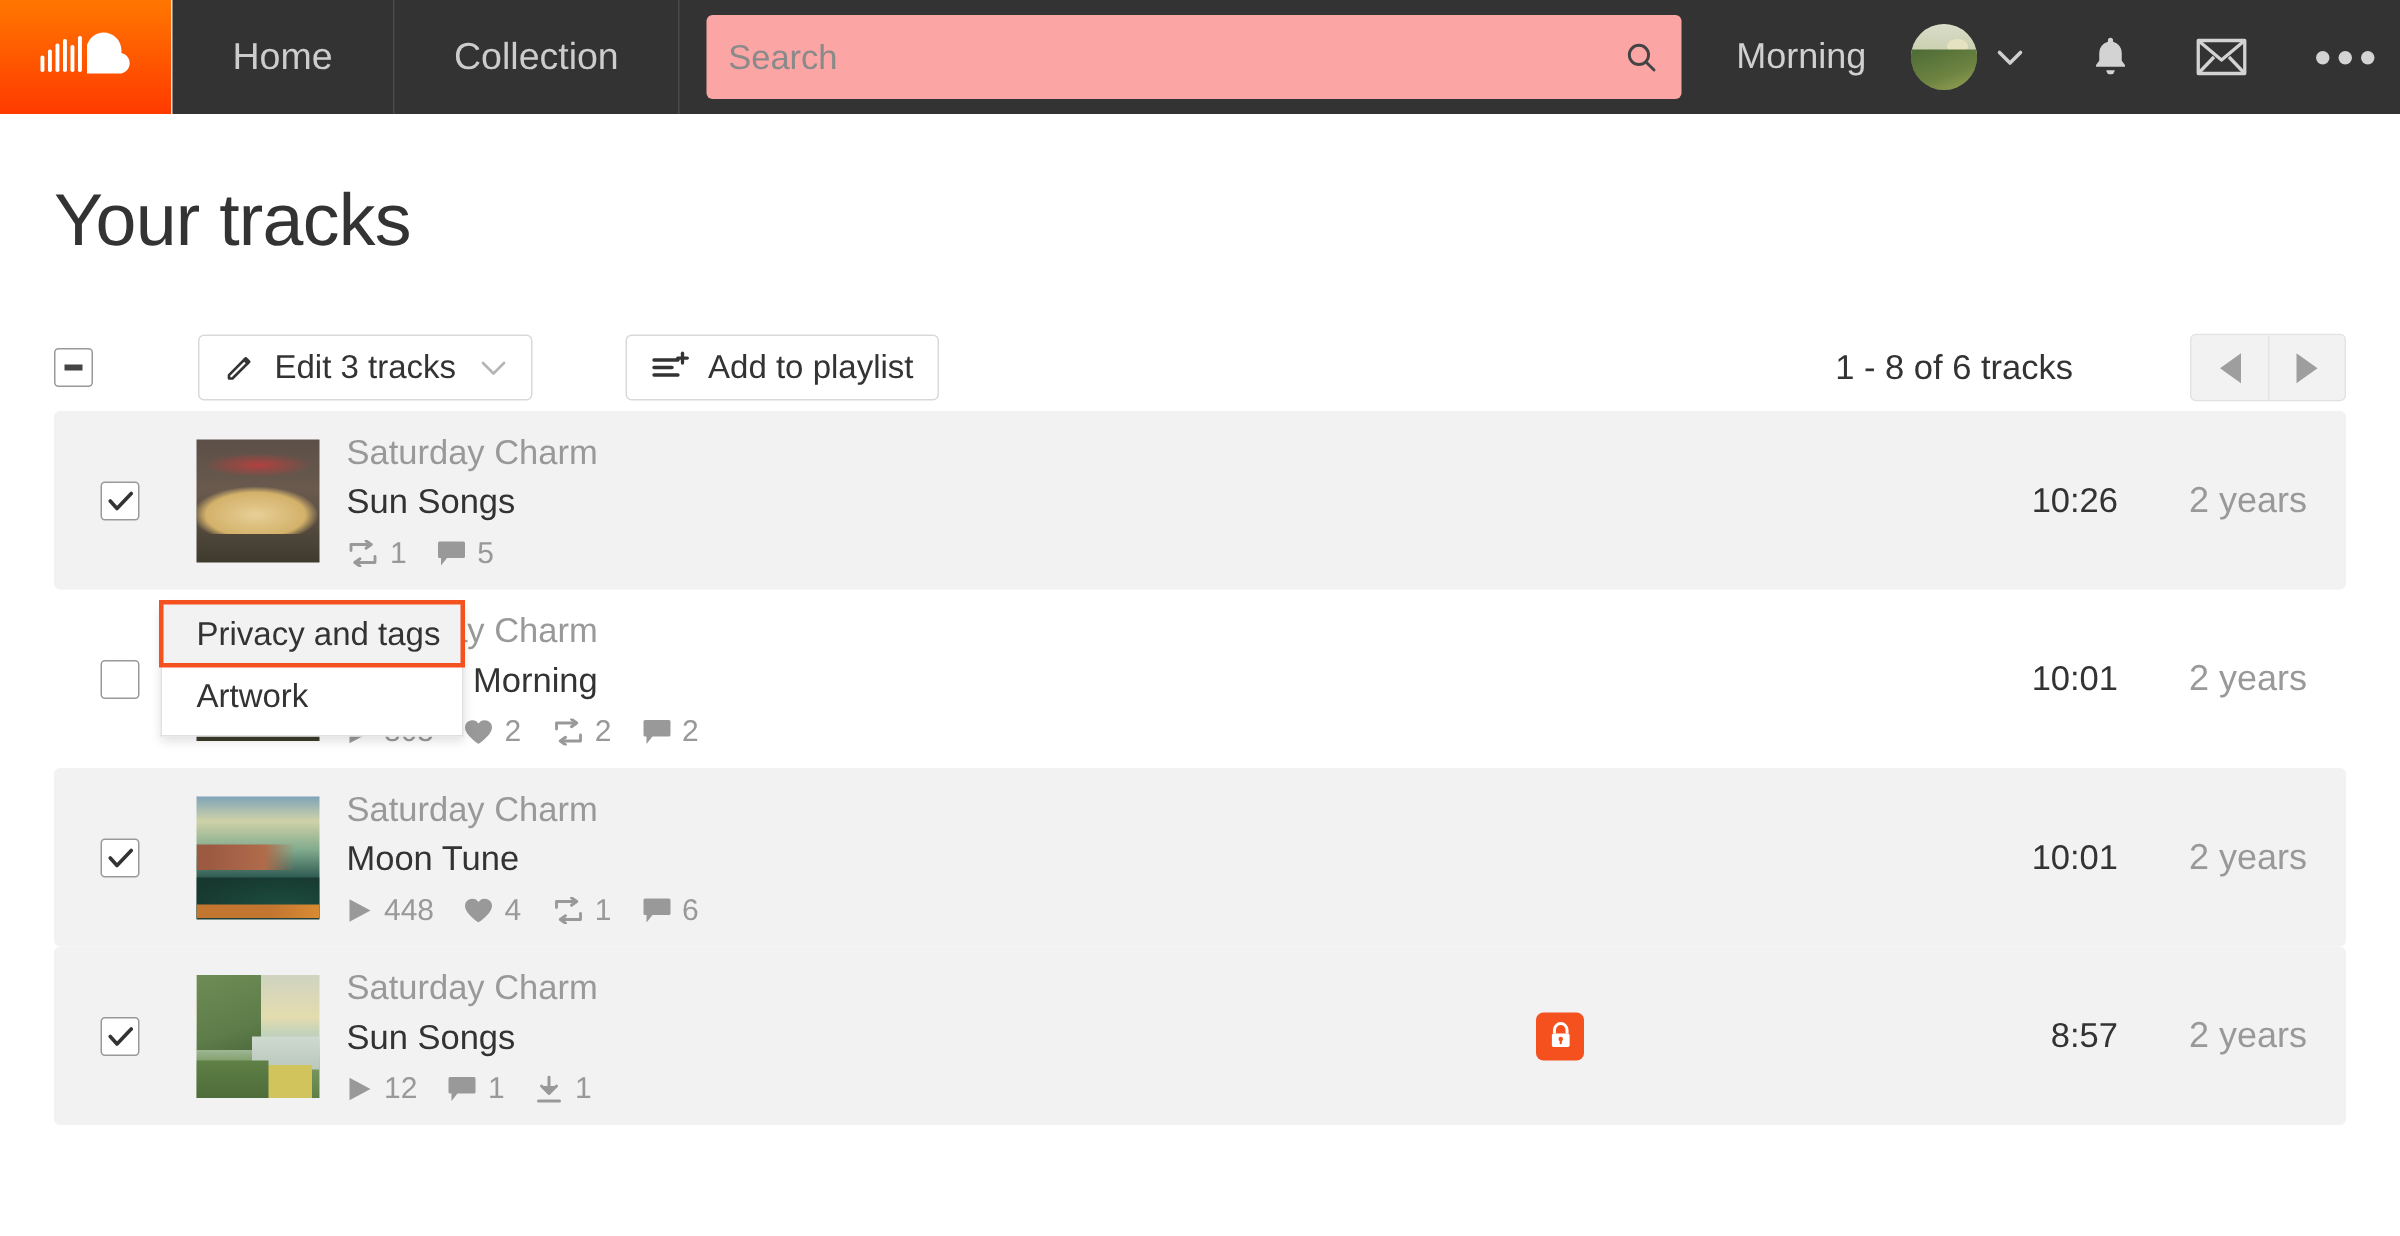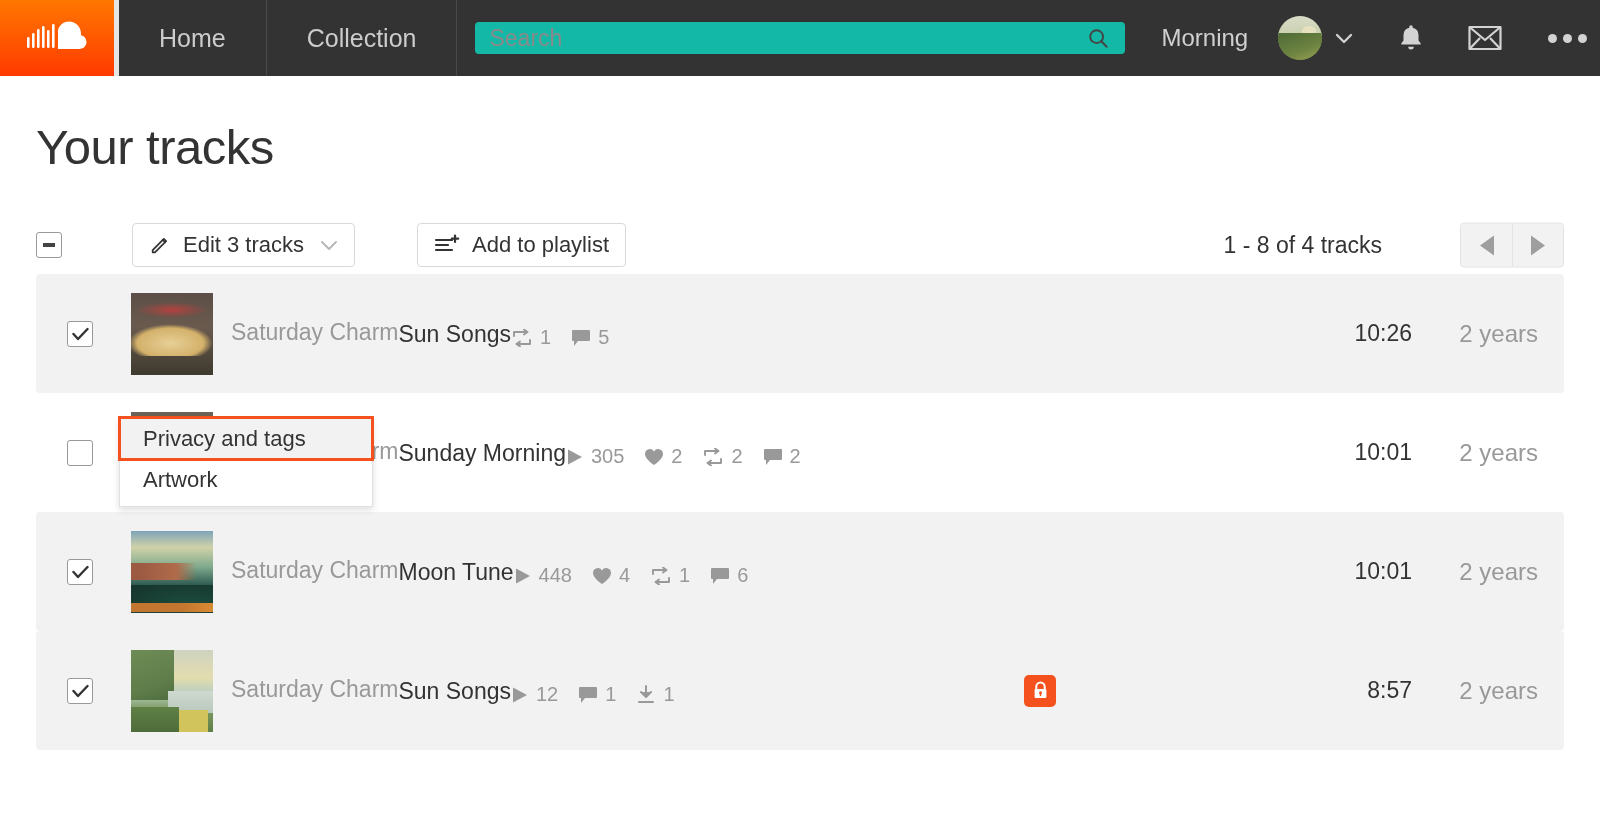--- a/index.html
+++ b/index.html
@@ -28,26 +28,26 @@
   .nav-item {
     height: 76px;
     display: flex; align-items: center; justify-content: center;
     color: #ccc;
     font-size: 25px;
     padding: 0 40px;
     border-right: 1px solid #4a4a4a;
     cursor: pointer;
     white-space: nowrap;
   }
-  .nav-item.first { border-left: 5px solid #e5e5e5; }
+  .nav-item.first { border-left: 1px solid #e5e5e5; }
   .search-wrap {
     margin-left: 18px;
     width: 650px;
-    height: 32px;
-    background: #14b8a6;
+    height: 56px;
+    background: #fca5a5;
     border-radius: 4px;
     display: flex; align-items: flex-start;
     position: relative;
     flex: none;
   }
   .search-input {
     border: none; outline: none; background: transparent;
     font-family: "Liberation Sans", sans-serif;
     font-size: 23px;
     color: #333;
@@ -162,30 +162,29 @@
     cursor: pointer;
   }
   .pager button + button { border-left: 1px solid #e2e2e2; }
   .tri { width:0; height:0; display:block; }
   .tri-l { border-top: 10px solid transparent; border-bottom: 10px solid transparent; border-right: 14px solid #9e9e9e; }
   .tri-r { border-top: 10px solid transparent; border-bottom: 10px solid transparent; border-left: 14px solid #9e9e9e; }
 
   
   .dropdown {
     position: absolute;
-    left: 119px;
+    left: 107px;
     top: 283px;
-    width: 254px;
+    width: 202px;
     background: #fff;
     border: 1px solid #e0e0e0;
     border-top: none;
     box-shadow: 0 3px 7px rgba(0,0,0,0.13);
     z-index: 50;
     padding-bottom: 6px;
-    margin-top: 16px;
   }
   .dd-item {
     height: 41px;
     display: flex; align-items: center;
     padding-left: 23px;
     font-size: 22px;
     color: #333;
     cursor: pointer;
     white-space: nowrap;
   }
@@ -211,21 +210,21 @@
   .art {
     width: 82px; height: 82px;
     margin-left: 38px;
     flex: none;
     position: relative;
     overflow: hidden;
     background: #999;
   }
   .art .l1, .art .l2, .art .l3, .art .l4 { position:absolute; left:0; right:0; }
 
-  .meta { margin-left: 18px; display: flex; flex-direction: row; justify-content: center; }
+  .meta { margin-left: 18px; display: flex; flex-direction: column; justify-content: center; }
   .artist { font-size: 23px; color: #999; line-height: 1.32; }
   .title { font-size: 23px; color: #333; line-height: 1.32; margin-top: 2px; }
   .stats { display: flex; align-items: center; gap: 6px; margin-top: 9px; }
   .stat { display: flex; align-items: center; gap: 7px; margin-right: 14px; }
   .stat .val { font-size: 20px; color: #999; }
 
   .lock-badge {
     position: absolute;
     left: 988px;
     width: 32px; height: 32px;
@@ -350,21 +349,21 @@
           <line x1="2" y1="16" x2="18" y2="16"></line>
         </g>
         <g stroke="#333" stroke-width="2.2" stroke-linecap="round">
           <line x1="21" y1="1.5" x2="21" y2="8"></line>
           <line x1="17.8" y1="4.7" x2="24.2" y2="4.7"></line>
         </g>
       </svg>
       <span>Add to playlist</span>
     </div>
 
-    <div class="count-text">1 - 8 of 4 tracks</div>
+    <div class="count-text">1 - 8 of 6 tracks</div>
 
     <div class="pager">
       <button>
         <span class="tri tri-l"></span>
       </button>
       <button>
         <span class="tri tri-r"></span>
       </button>
     </div>
   </div>

